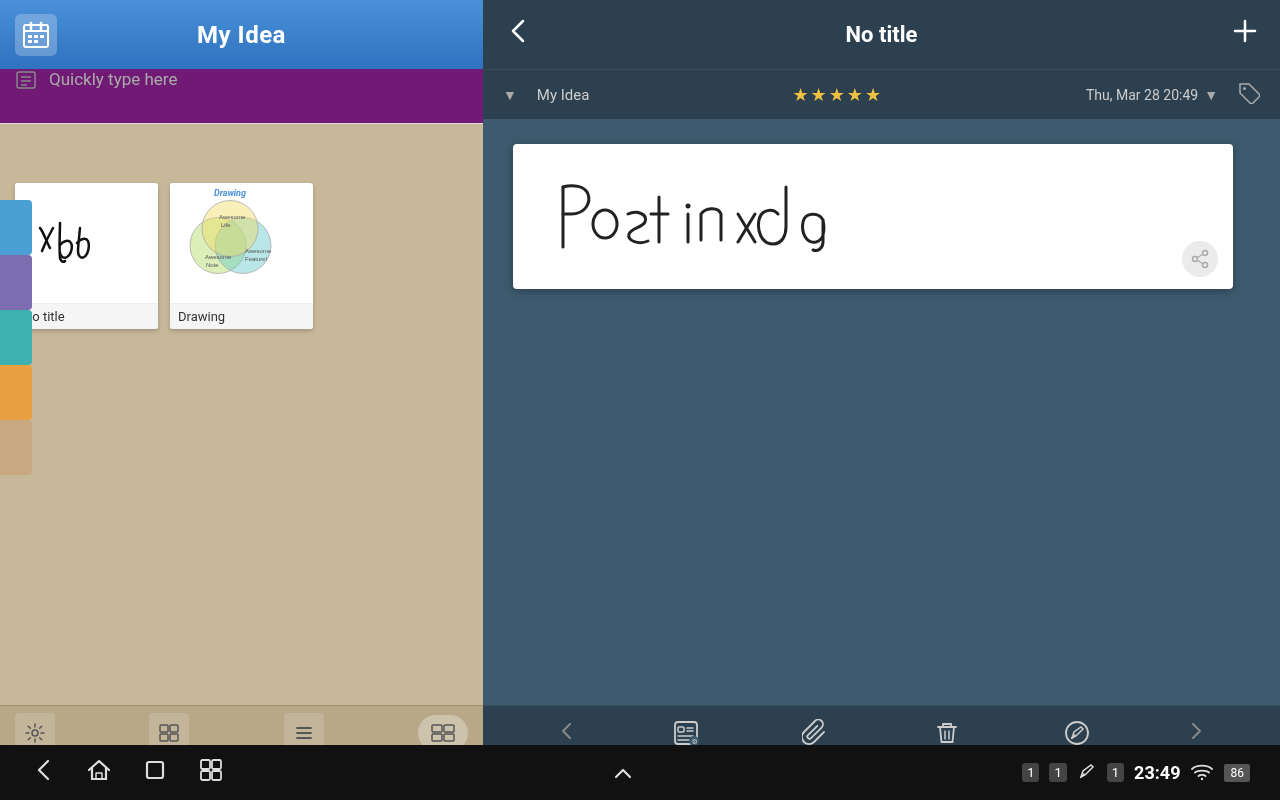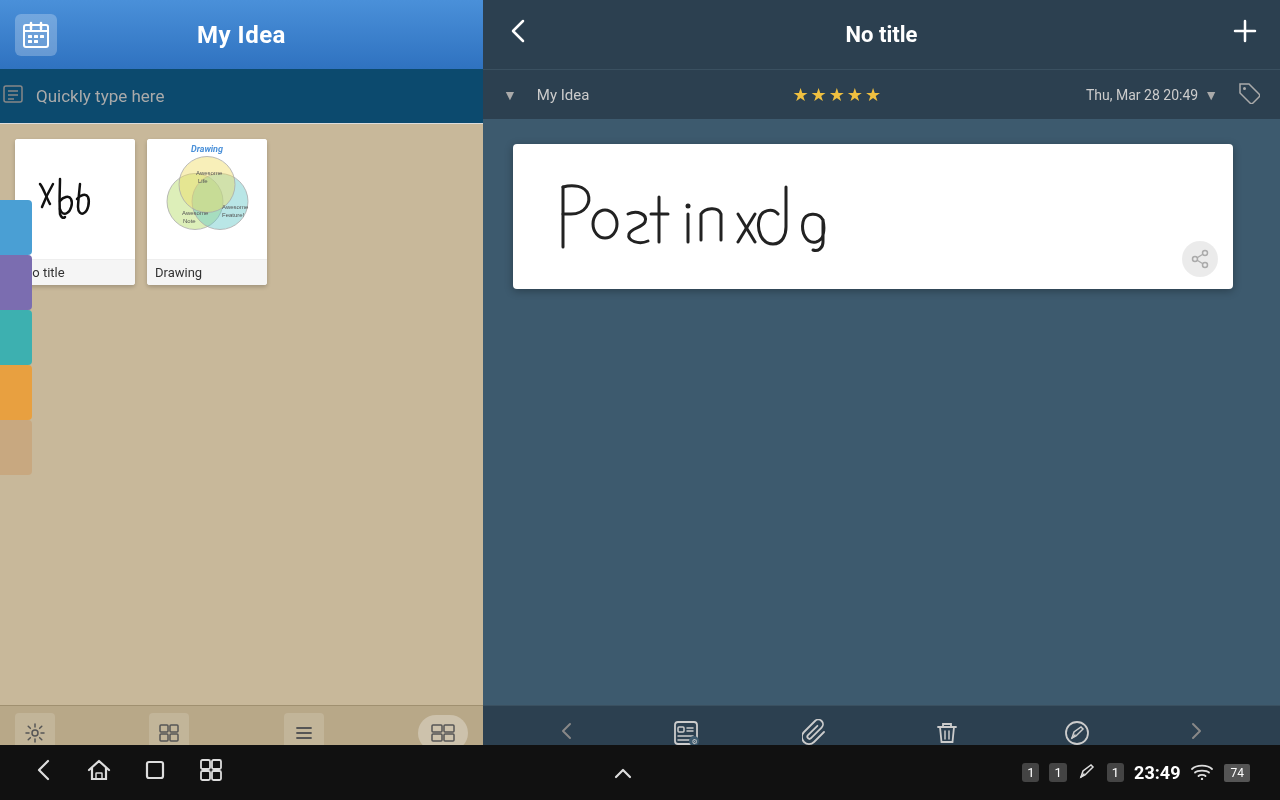--- a/index.html
+++ b/index.html
@@ -35,25 +35,24 @@
     }
 
     .left-header-title {
       color: white;
       font-size: 24px;
       font-weight: bold;
       letter-spacing: 0.5px;
     }
 
     .quick-type-bar {
-      background: #0c4a6e;
+      background: #701a75;
       height: 55px;
       display: flex;
-      align-items: center;
-      padding: 0 2px;
+      padding: 0 15px;
       gap: 12px;
       border-bottom: 1px solid #ddd;
     }
 
     .quick-type-icon {
       color: #888;
       font-size: 18px;
     }
 
     .quick-type-text {
@@ -64,26 +63,27 @@
     .notes-grid {
       flex: 1;
       padding: 15px;
       display: flex;
       flex-wrap: wrap;
       gap: 12px;
       align-content: flex-start;
     }
 
     .note-card {
-      width: 120px;
+      width: 143px;
       background: white;
       border-radius: 3px;
       box-shadow: 0 2px 4px rgba(0,0,0,0.2);
       overflow: hidden;
       cursor: pointer;
+      margin-top: 44px;
     }
 
     .note-card-thumb {
       width: 120px;
       height: 120px;
       display: flex;
       align-items: center;
       justify-content: center;
       background: white;
       position: relative;
@@ -649,16 +649,16 @@
     <span class="sys-time">23:49</span>
     <div>
       <svg width="24" height="18" viewBox="0 0 24 18" fill="none">
         <path d="M2,7 C6.5,2.5 17.5,2.5 22,7" stroke="#ddd" stroke-width="1.8" stroke-linecap="round" fill="none"></path>
         <path d="M5,10.5 C7.5,8 16.5,8 19,10.5" stroke="#ddd" stroke-width="1.8" stroke-linecap="round" fill="none"></path>
         <path d="M8.5,14 C10,12.5 14,12.5 15.5,14" stroke="#ddd" stroke-width="1.8" stroke-linecap="round" fill="none"></path>
         <circle cx="12" cy="17" r="1.2" fill="#ddd"></circle>
       </svg>
     </div>
     <div class="battery-box">
-      <span>74</span>
+      <span>86</span>
     </div>
   </div>
 </div>
 
 </body></html>

